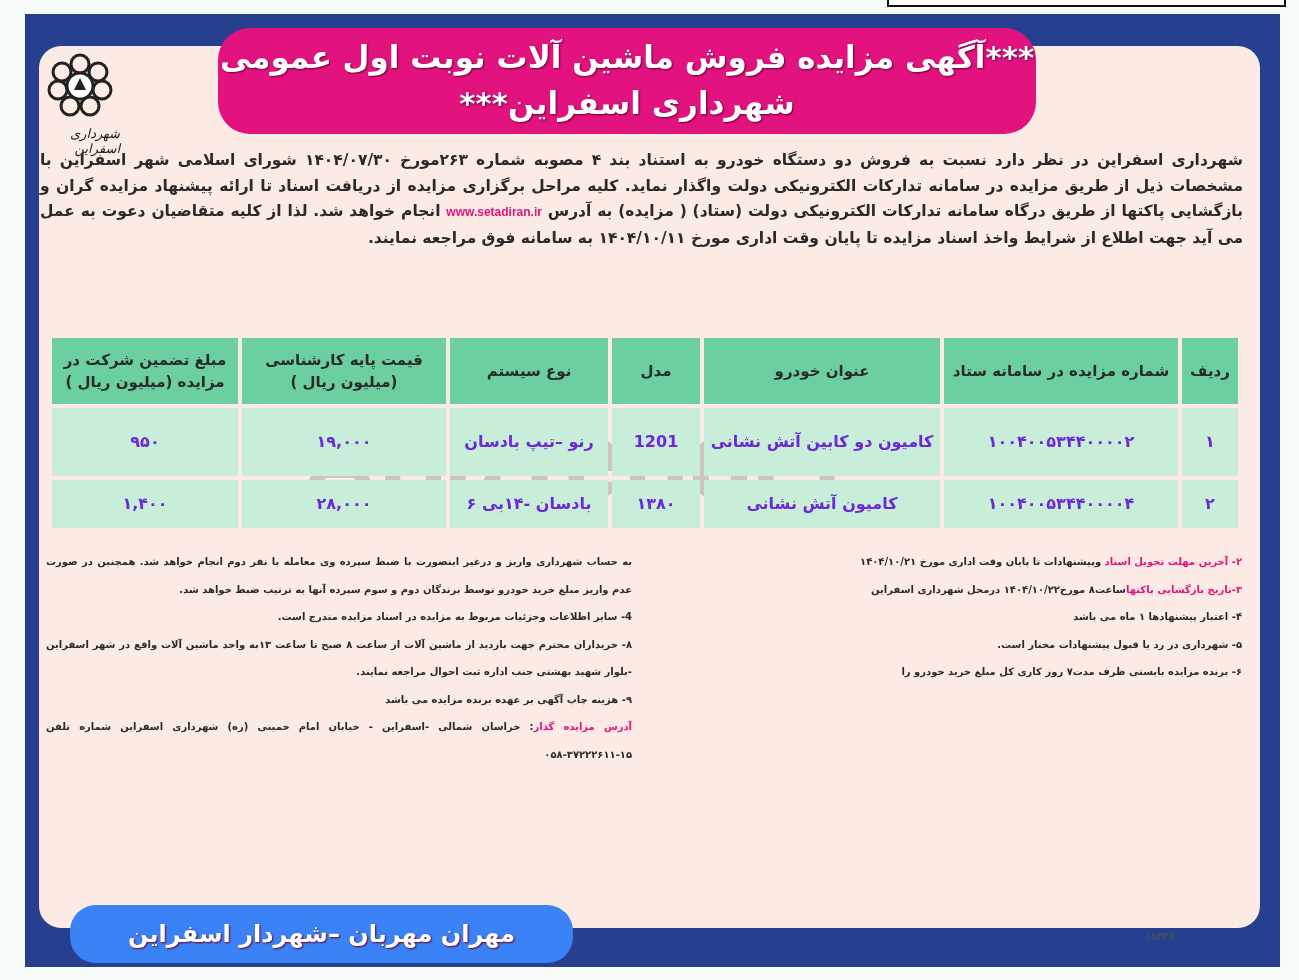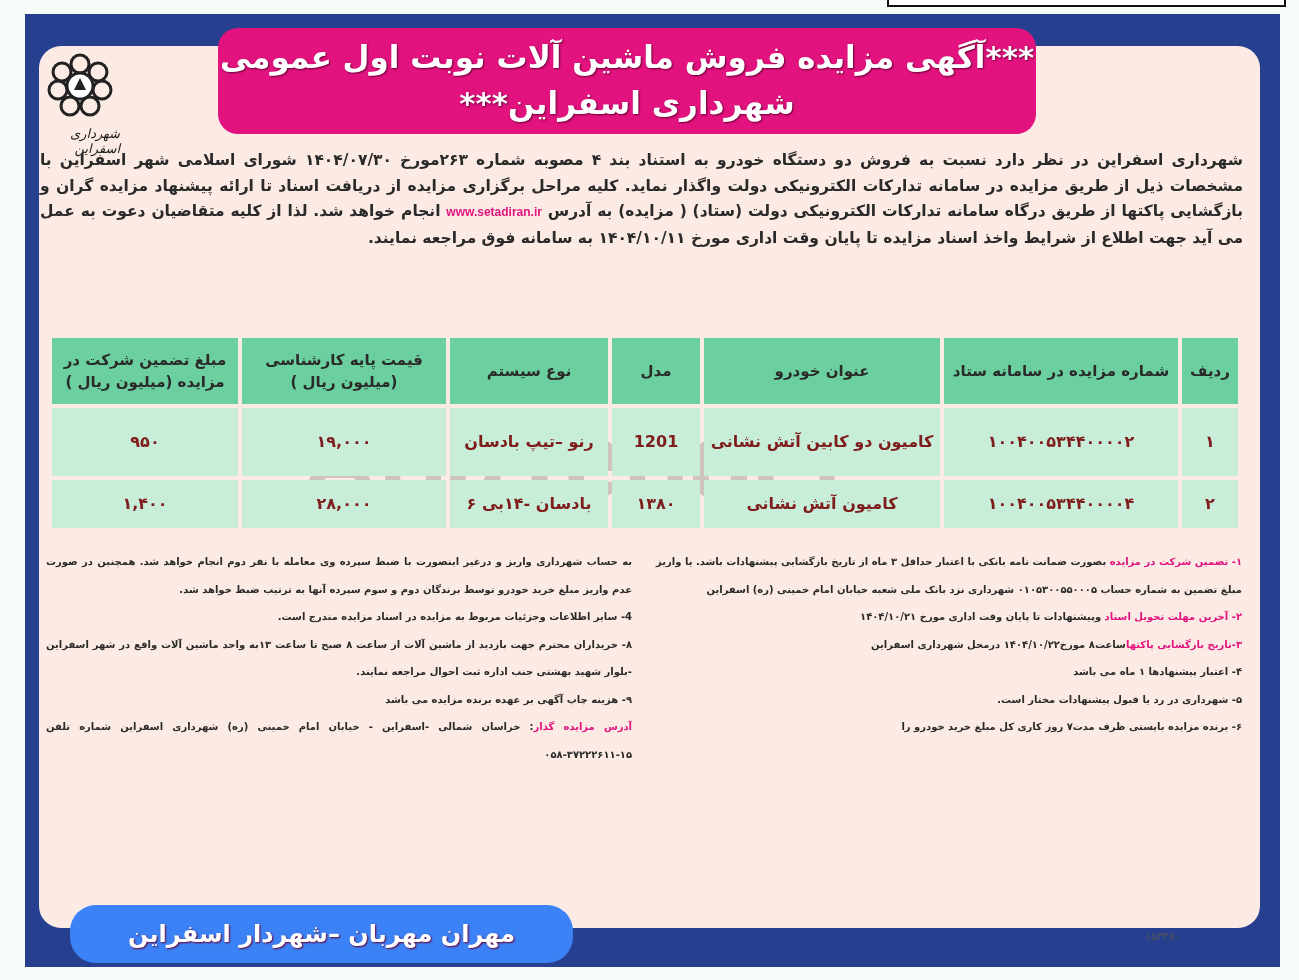--- a/index.html
+++ b/index.html
@@ -1,29 +1,29 @@
 <!DOCTYPE html>
 <html><head>
 <meta charset="utf-8">
 <style>
   html,body{margin:0;padding:0;}
   body{width:1299px;height:980px;background:#f7fbf7;position:relative;overflow:hidden;font-family:"DejaVu Sans",sans-serif;color:#222;}
   .topbox{position:absolute;left:887px;top:0;width:395px;height:5px;border:2px solid #111;border-top:none;background:#fff;}
   .frame{position:absolute;left:25px;top:14px;width:1255px;height:953px;background:#263f8e;}
   .sq{position:absolute;width:12px;height:12px;background:#263f8e;}
   .inner{position:absolute;left:14px;top:32px;width:1221px;height:882px;background:#fcebe4;border-radius:22px;}
-  .title{position:absolute;left:218px;top:28px;width:818px;height:106px;background:#e2137f;border-radius:20px;color:#fff;text-align:center;direction:rtl;font-weight:bold;font-size:31px;line-height:46px;padding-top:6px;box-sizing:border-box;text-shadow:1px 1px 2px #6a0034;}
+  .title{position:absolute;left:218px;top:28px;width:818px;height:106px;background:#e2137f;border-radius:32px;color:#fff;text-align:center;direction:rtl;font-weight:bold;font-size:31px;line-height:46px;padding-top:6px;box-sizing:border-box;text-shadow:1px 1px 2px #6a0034;}
   .logo{position:absolute;left:40px;top:50px;width:80px;height:120px;direction:rtl;text-align:right;}
   .logo svg{display:block;margin:0 auto;}
   .logo-text{font-family:"DejaVu Serif",serif;font-style:italic;font-size:13px;color:#222;margin-top:4px;}
   .intro{position:absolute;left:40px;top:148px;width:1203px;direction:rtl;text-align:justify;font-size:15.5px;line-height:25.5px;font-weight:bold;color:#2a2a2a;}
   .link{color:#e2137f;font-family:"Liberation Sans",sans-serif;font-size:12px;font-weight:bold;}
   table.grid{position:absolute;left:48px;top:334px;width:1194px;border-collapse:separate;border-spacing:4px;direction:rtl;}
   table.grid th{background:#6ccf9f;color:#2a2a2a;font-size:15px;font-weight:bold;height:66px;text-align:center;line-height:22px;padding:0 4px;}
-  table.grid td{background:#c8eed9;font-size:16px;font-weight:bold;text-align:center;color:#7f1d1d;line-height:22px;}
+  table.grid td{background:#c8eed9;font-size:16px;font-weight:bold;text-align:center;color:#6d28d9;line-height:22px;}
   table.grid tr.r1 td{height:66px;}
   table.grid tr.r2 td{height:46px;margin-top:16px;}
   .cols{position:absolute;left:46px;top:548px;width:1196px;height:340px;direction:rtl;}
   .col{position:absolute;top:0;width:586px;font-size:10px;line-height:27.5px;font-weight:bold;color:#2a2a2a;text-align:justify;}
   .col.right{right:0;}
   .col.left{left:0;}
   .pk{color:#e2137f;}
   .footer-badge{position:absolute;left:70px;top:905px;width:503px;height:58px;background:#3b82f6;border-radius:26px;color:#fff;font-weight:bold;font-size:24px;text-align:center;line-height:58px;direction:rtl;text-shadow:1px 1px 2px #6a0034;}
   .code{position:absolute;left:1145px;top:930px;font-size:11px;color:#555;font-family:Liberation Serif, serif;}
   .watermark{position:absolute;left:300px;top:395px;font-family:"Liberation Sans",sans-serif;font-size:110px;font-weight:bold;color:rgba(120,120,120,0.35);letter-spacing:-2px;pointer-events:none;}
@@ -98,21 +98,20 @@
       <td>۱۳۸۰</td>
       <td>بادسان -۱۴بی ۶</td>
       <td>۲۸,۰۰۰</td>
       <td>۱,۴۰۰</td>
     </tr>
   </tbody>
 </table>
 
 <div class="cols">
   <div class="col right">
-    <div><span class="pk">۱- تضمین شرکت در مزایده</span> <span>بصورت ضمانت نامه بانکی با اعتبار حداقل ۳ ماه از تاریخ بازگشایی پیشنهادات باشد. یا واریز مبلغ تضمین به شماره حساب ۰۱۰۵۳۰۰۵۵۰۰۰۵ شهرداری نزد بانک ملی شعبه خیابان امام خمینی (ره) اسفراین</span></div>
     <div><span class="pk">۲- آخرین مهلت تحویل اسناد</span> <span>وپیشنهادات تا پایان وقت اداری مورخ ۱۴۰۴/۱۰/۲۱</span></div>
     <div><span class="pk">۳-تاریخ بازگشایی پاکتها</span><span>ساعت۸ مورخ۱۴۰۴/۱۰/۲۲ درمحل شهرداری اسفراین</span></div>
     <div>۴- اعتبار پیشنهادها ۱ ماه می باشد</div>
     <div>۵- شهرداری در رد یا قبول پیشنهادات مختار است.</div>
     <div>۶- برنده مزایده بایستی ظرف مدت۷ روز کاری کل مبلغ خرید خودرو را</div>
   </div>
   <div class="col left">
     <div>به حساب شهرداری واریز و درغیر اینصورت با ضبط سپرده وی معامله با نفر دوم انجام خواهد شد. همچنین در صورت عدم واریز مبلغ خرید خودرو توسط برندگان دوم و سوم سپرده آنها به ترتیب ضبط خواهد شد.</div>
     <div>4- سایر اطلاعات وجزئیات مربوط به مزایده در اسناد مزایده مندرج است.</div>
     <div>۸- خریداران محترم جهت بازدید از ماشین آلات از ساعت ۸ صبح تا ساعت ۱۳به واحد ماشین آلات واقع در شهر اسفراین -بلوار شهید بهشتی جنب اداره ثبت احوال مراجعه نمایند.</div>

